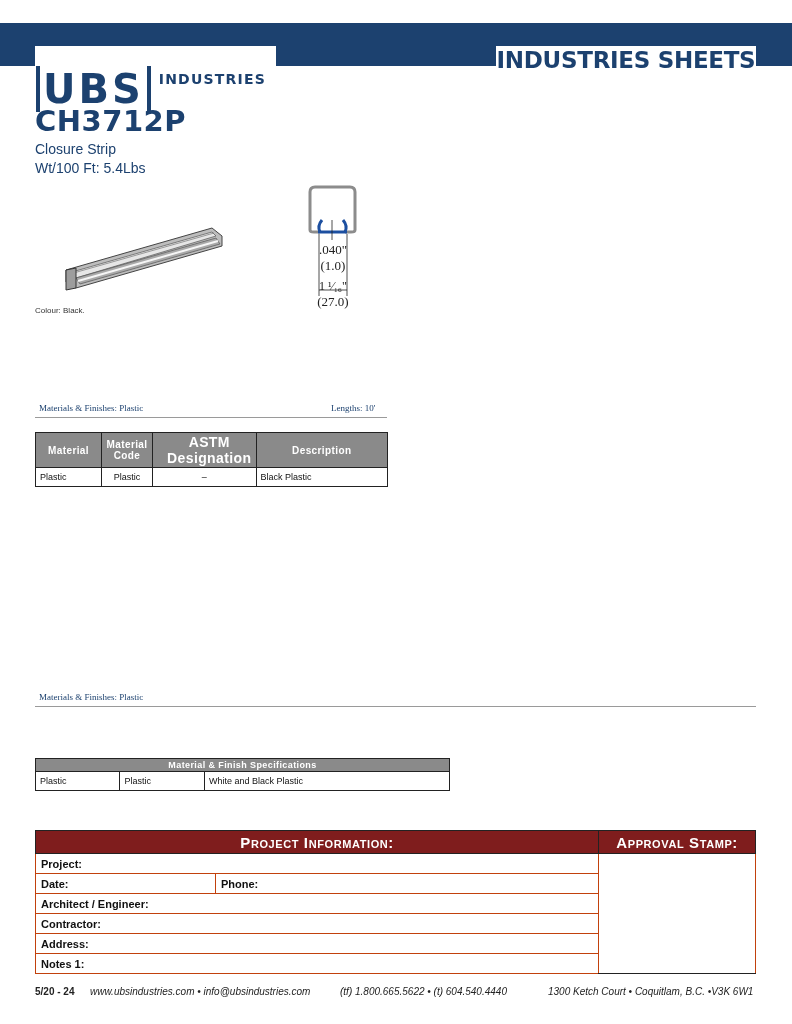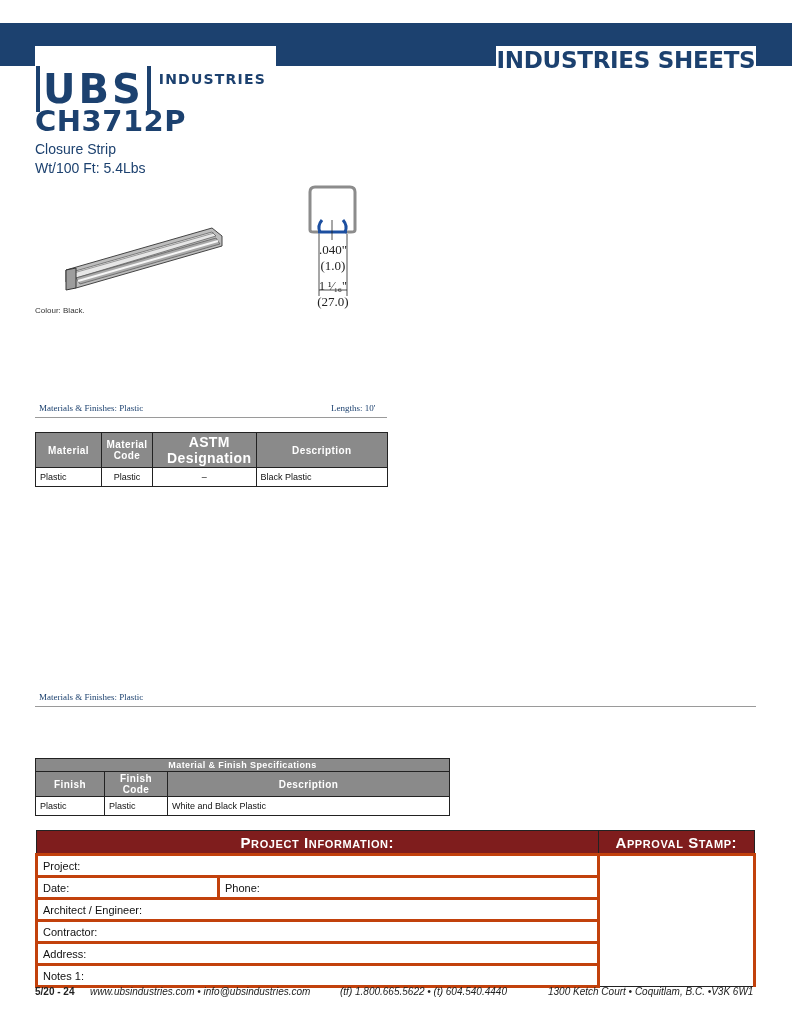--- a/index.html
+++ b/index.html
@@ -21,21 +21,21 @@
     .prod-img { position: absolute; left: 62px; top: 222px; }
     .colour { position: absolute; left: 35px; top: 306px; font-size: 8px; color: #333; }
     .xsec { position: absolute; left: 300px; top: 184px; }
     .section-rule { position: absolute; height: 1px; background: #9a9a9a; }
     .section-label { position: absolute; font-size: 9px; color: #1c416f; font-family: Liberation Serif, serif; }
     table.spec { position: absolute; border-collapse: collapse; font-size: 9px; }
     table.spec th { background: #8a8a8a; color: #fff; font-weight: bold; border: 1px solid #222; padding: 1px 4px; letter-spacing: 0.4px; }
     table.spec td { border: 1px solid #222; padding: 2px 4px; color: #111; height: 14px; }
     table.proj { position: absolute; left: 35px; top: 830px; border-collapse: collapse; font-size: 11px; }
     table.proj th { background: #7f1d1d; color: #fff; font-weight: bold; font-size: 15px; letter-spacing: 0.6px; border: 1px solid #222; height: 20px; font-variant: small-caps; }
-    table.proj td { border: 3px solid #c2410c; font-weight: normal; padding: 0 5px; height: 19px; color: #111; }
+    table.proj td { border: 1px solid #c2410c; font-weight: bold; padding: 0 5px; height: 19px; color: #111; }
     .footer { position: absolute; top: 986px; font-size: 10px; color: #222; }
     .footer i { font-style: italic; }
   </style>
 </head>
 <body>
 
 <div class="band"></div>
 <div class="logo-box"></div>
 <div class="logo">
   <div class="bar"></div>
@@ -98,25 +98,20 @@
 
 <div class="section-label" style="left:39px; top:692px;">Materials &amp; Finishes: Plastic</div>
 <div class="section-rule" style="left:35px; top:706px; width:721px;"></div>
 
 <table class="spec" style="left:35px; top:719px; width:415px;margin-top:39px;">
   <tbody>
       <tr>
     <th colspan="3">Material &amp; Finish Specifications</th>
   </tr>
   <tr>
-    <th style="width:60px; font-size:10px;">Finish</th>
-    <th style="width:54px; font-size:10px;">Finish Code</th>
-    <th style="font-size:10px;">Description</th>
-  </tr>
-  <tr>
     <td>Plastic</td>
     <td>Plastic</td>
     <td>White and Black Plastic</td>
   </tr>
 </tbody>
   </table>
 
 <table class="proj" style="width:721px;">
   <tbody>
       <tr>

